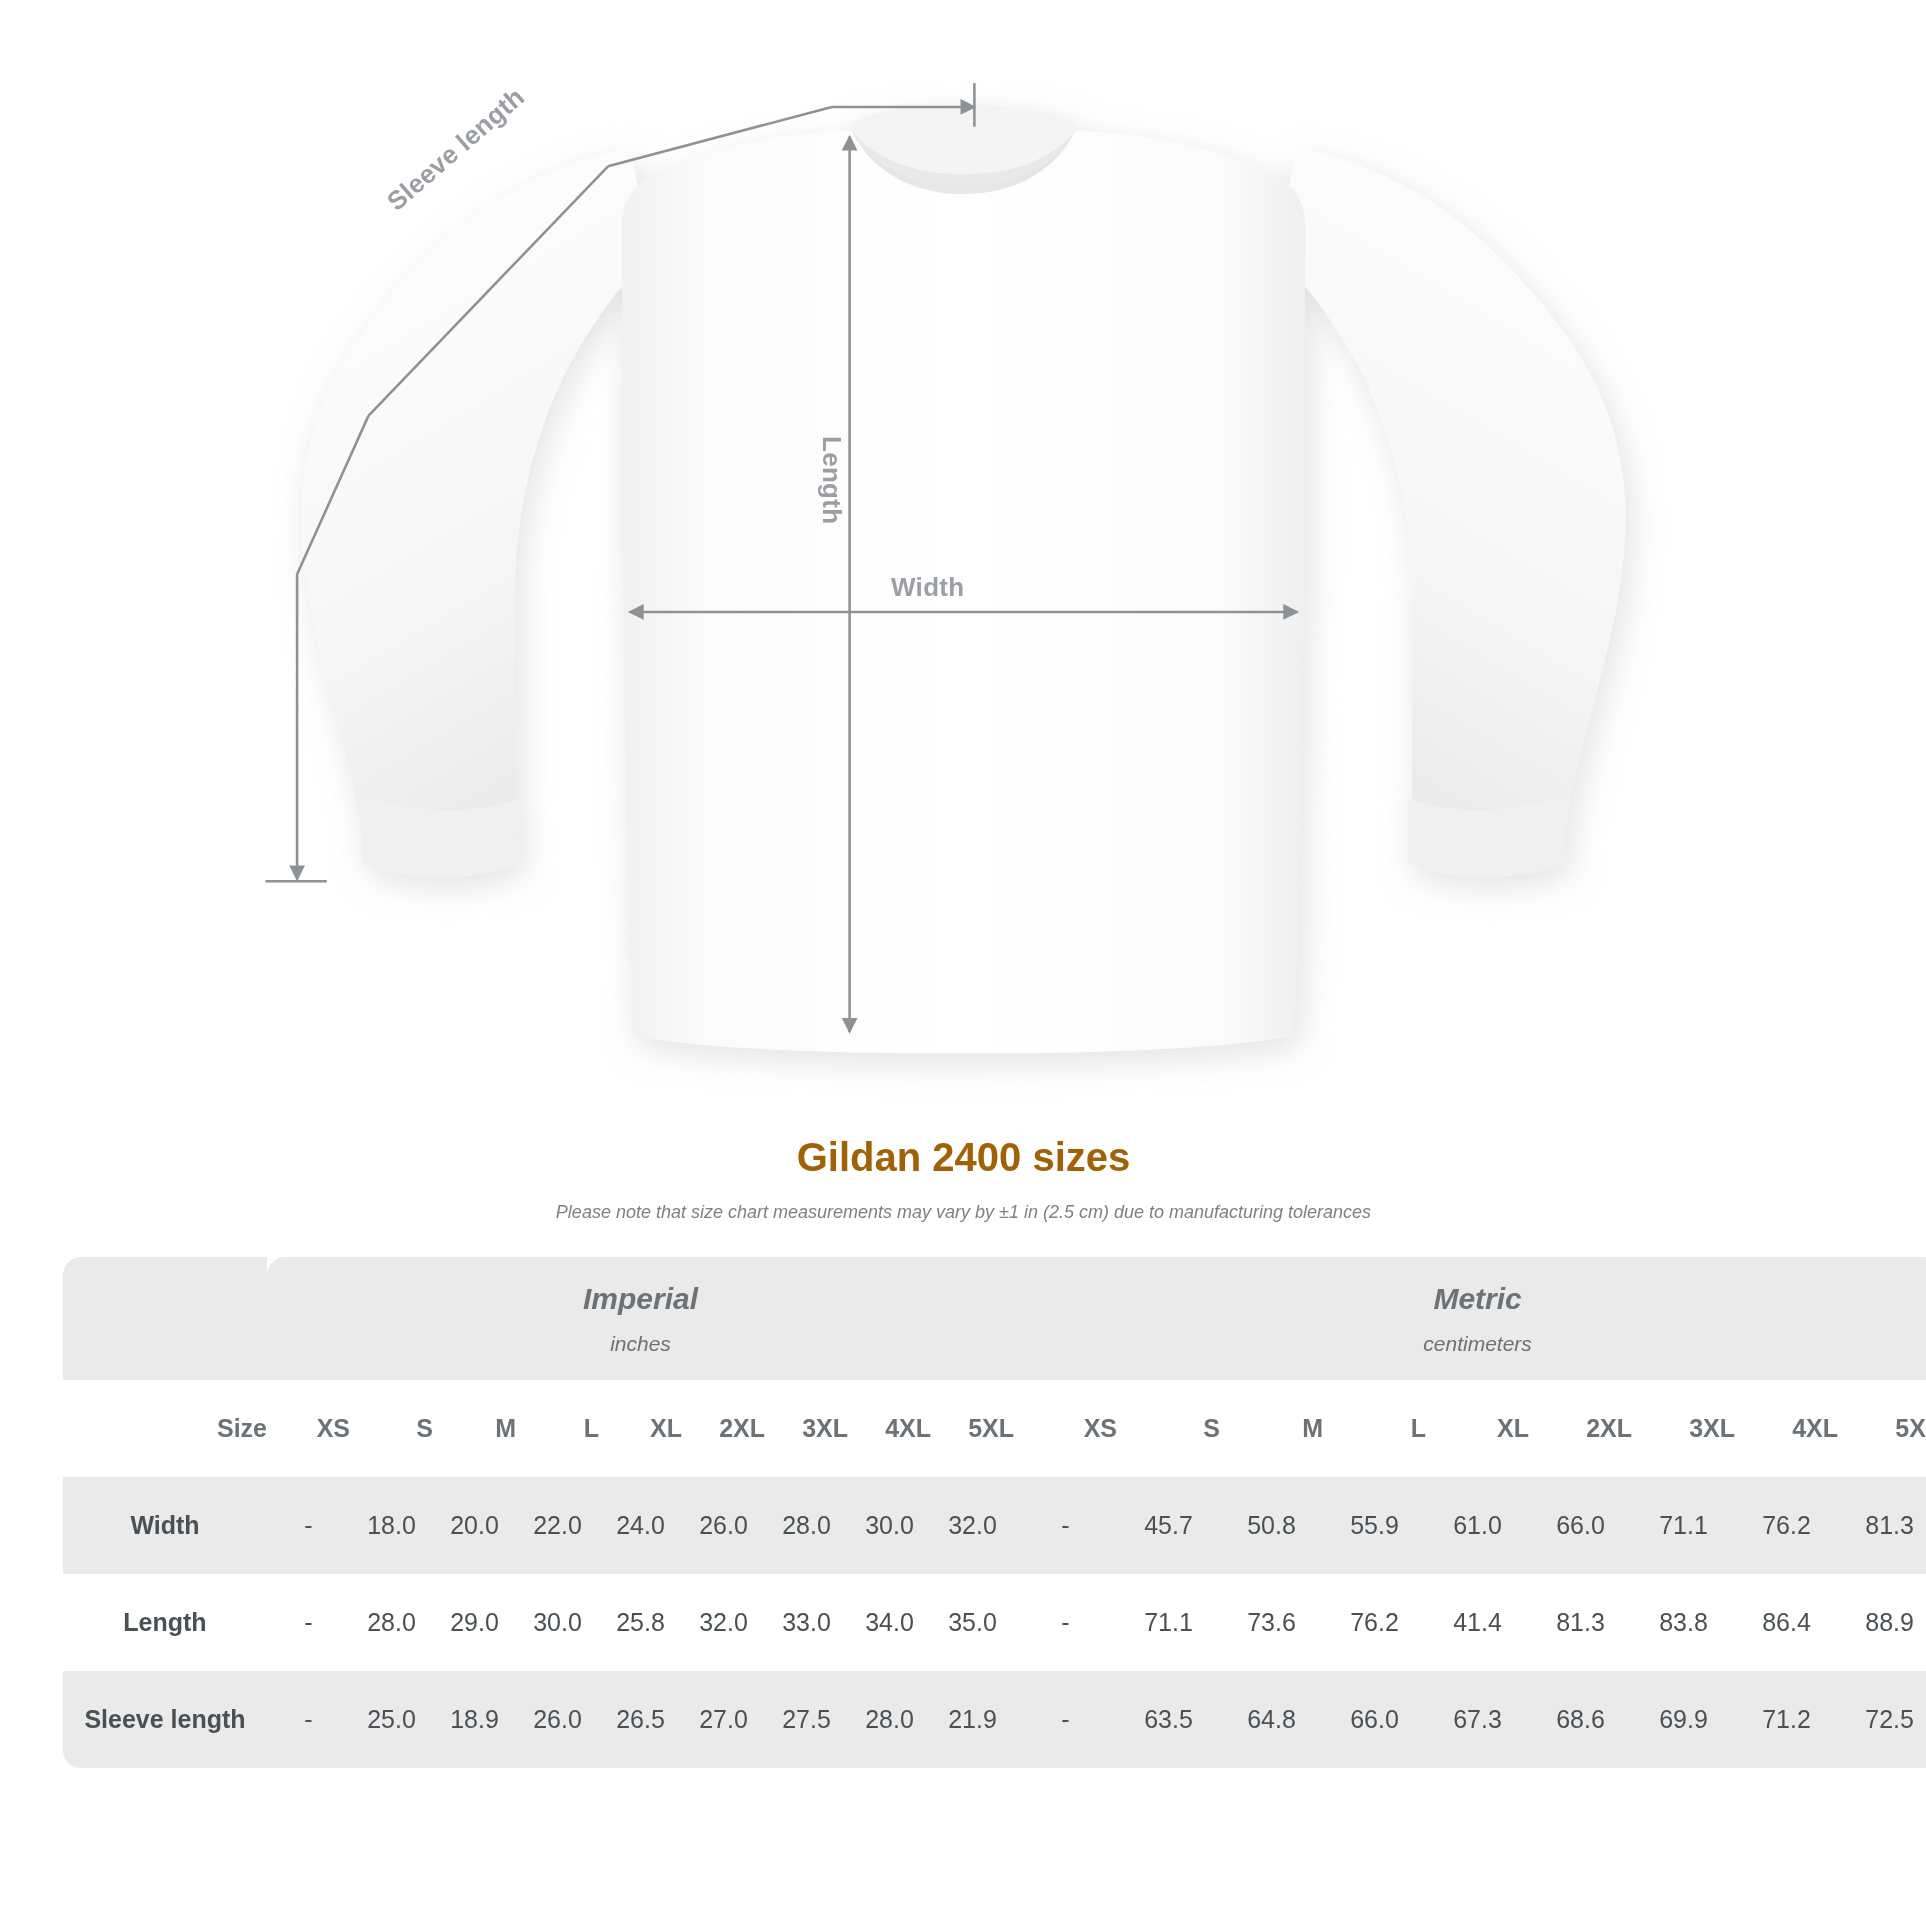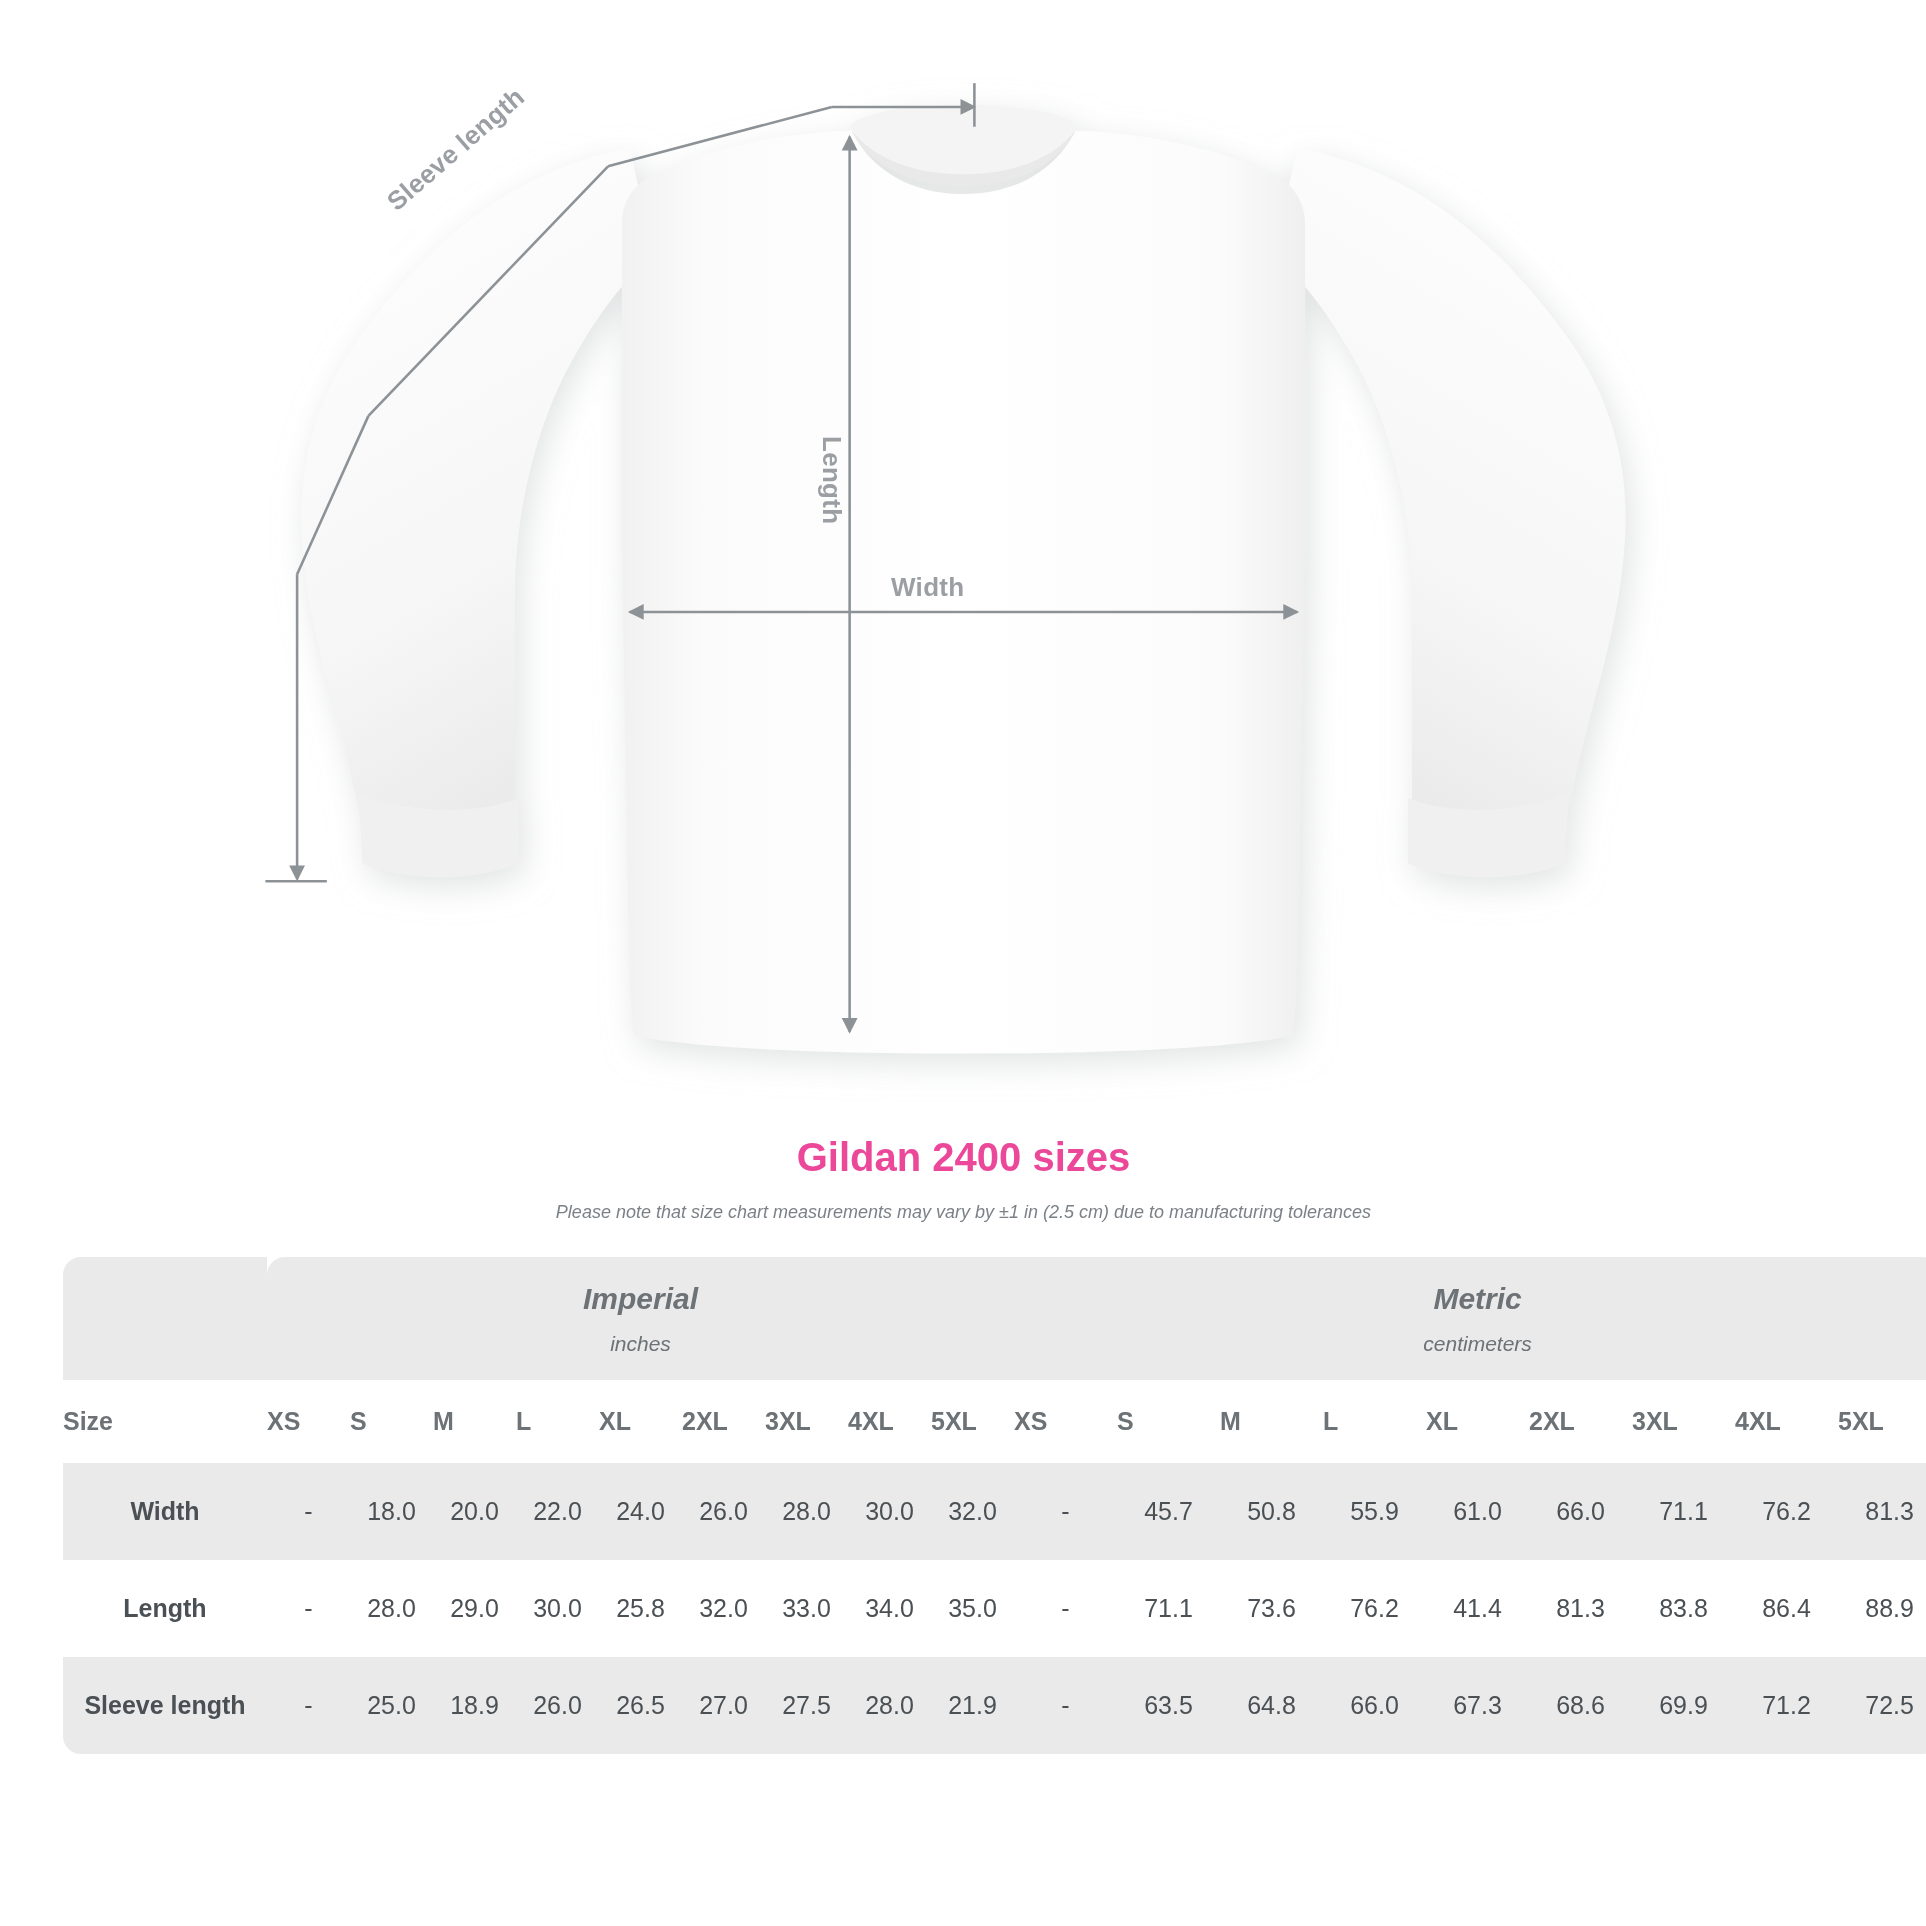--- a/index.html
+++ b/index.html
@@ -54,21 +54,21 @@
   }
 
   
   .titles {
     text-align: center;
     margin-top: 26px;
   }
   .chart-title {
     font-size: 40px;
     font-weight: bold;
-    color: #ec4899;
+    color: #a16207;
     margin: 0 0 22px 0;
   }
   .chart-note {
     font-size: 18px;
     font-style: italic;
     color: #7b8186;
     margin: 0;
   }
 
   
@@ -104,23 +104,23 @@
     font-style: italic;
     color: #6c7276;
     margin-top: 16px;
   }
   .corner-cell {
     background: #eaeaea;
     border-top-left-radius: 18px;
   }
 
   tr.head-row td {
-    height: 83px;
+    height: 97px;
     background: #ffffff;
-    text-align: left;
+    text-align: right;
     vertical-align: middle;
     font-size: 25px;
     font-weight: bold;
     color: #6c7276;
   }
   tr.head-row td.rowlabel {
     font-size: 25px;
   }
 
   tr.data-row td {

